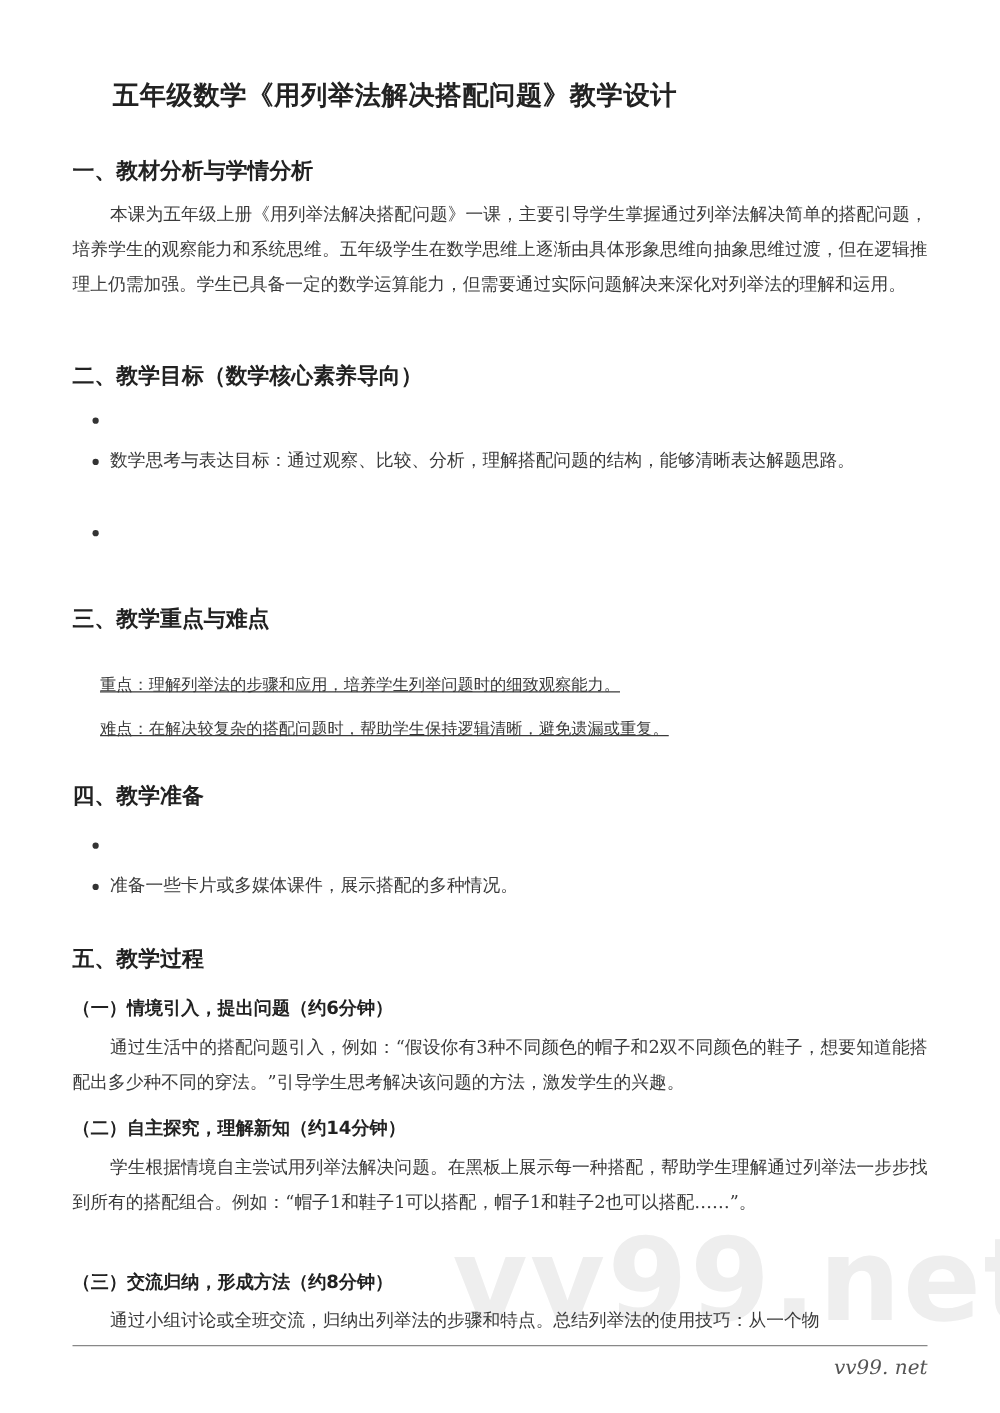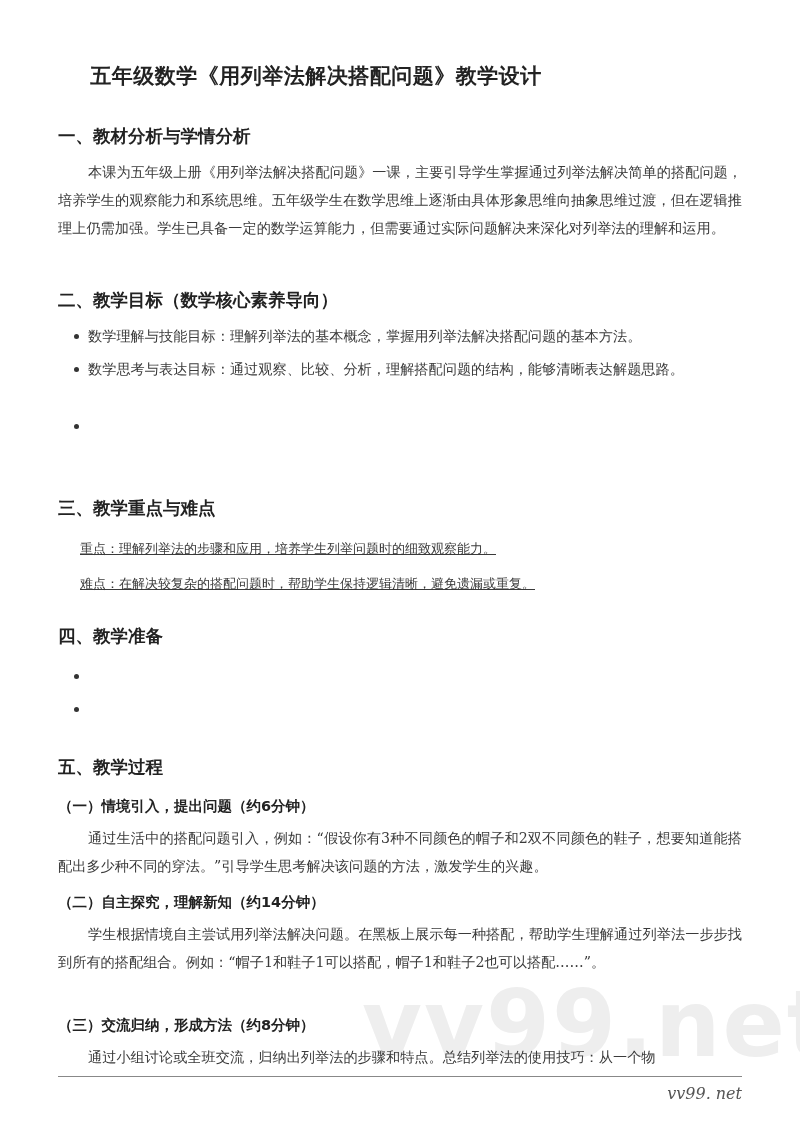--- a/index.html
+++ b/index.html
@@ -67,40 +67,40 @@
 
   <div class="content">
     <div class="title">五年级数学《用列举法解决搭配问题》教学设计</div>
 
     <div class="h2" style="top:124px">一、教材分析与学情分析</div>
     <div class="para" style="top:158px">本课为五年级上册《用列举法解决搭配问题》一课，主要引导学生掌握通过列举法解决简单的搭配问题，培养学生的观察能力和系统思维。五年级学生在数学思维上逐渐由具体形象思维向抽象思维过渡，但在逻辑推理上仍需加强。学生已具备一定的数学运算能力，但需要通过实际问题解决来深化对列举法的理解和运用。</div>
 
     <div class="h2" style="top:288px">二、教学目标（数学核心素养导向）</div>
     <div class="bullet" style="top:322px">
       <span class="dot"></span>
-      <span>数学理解与技能目标：理解列举法的基本概念，掌握用列举法解决搭配问题的基本方法。</span>
     </div>
     <div class="bullet" style="top:355px">
       <span class="dot"></span>
       <span>数学思考与表达目标：通过观察、比较、分析，理解搭配问题的结构，能够清晰表达解题思路。</span>
     </div>
     <div class="bullet" style="top:412px">
       <span class="dot"></span>
     </div>
 
-    <div class="h2" style="top:496px">三、教学重点与难点</div>
+    <div class="h2" style="top:483px">三、教学重点与难点</div>
     <div class="plain" style="top:535px">重点：理解列举法的步骤和应用，培养学生列举问题时的细致观察能力。</div>
     <div class="plain" style="top:570px">难点：在解决较复杂的搭配问题时，帮助学生保持逻辑清晰，避免遗漏或重复。</div>
 
     <div class="h2" style="top:624px">四、教学准备</div>
     <div class="bullet" style="top:662px">
       <span class="dot"></span>
     </div>
     <div class="bullet" style="top:695px">
       <span class="dot"></span>
+      <span>准备一些卡片或多媒体课件，展示搭配的多种情况。</span>
     </div>
 
     <div class="h2" style="top:755px">五、教学过程</div>
 
     <div class="h3" style="top:797px">（一）情境引入，提出问题（约6分钟）</div>
     <div class="para" style="top:824px">通过生活中的搭配问题引入，例如：“假设你有3种不同颜色的帽子和2双不同颜色的鞋子，想要知道能搭配出多少种不同的穿法。”引导学生思考解决该问题的方法，激发学生的兴趣。</div>
 
     <div class="h3" style="top:893px">（二）自主探究，理解新知（约14分钟）</div>
     <div class="para" style="top:920px">学生根据情境自主尝试用列举法解决问题。在黑板上展示每一种搭配，帮助学生理解通过列举法一步步找到所有的搭配组合。例如：“帽子1和鞋子1可以搭配，帽子1和鞋子2也可以搭配……”。</div>
 

